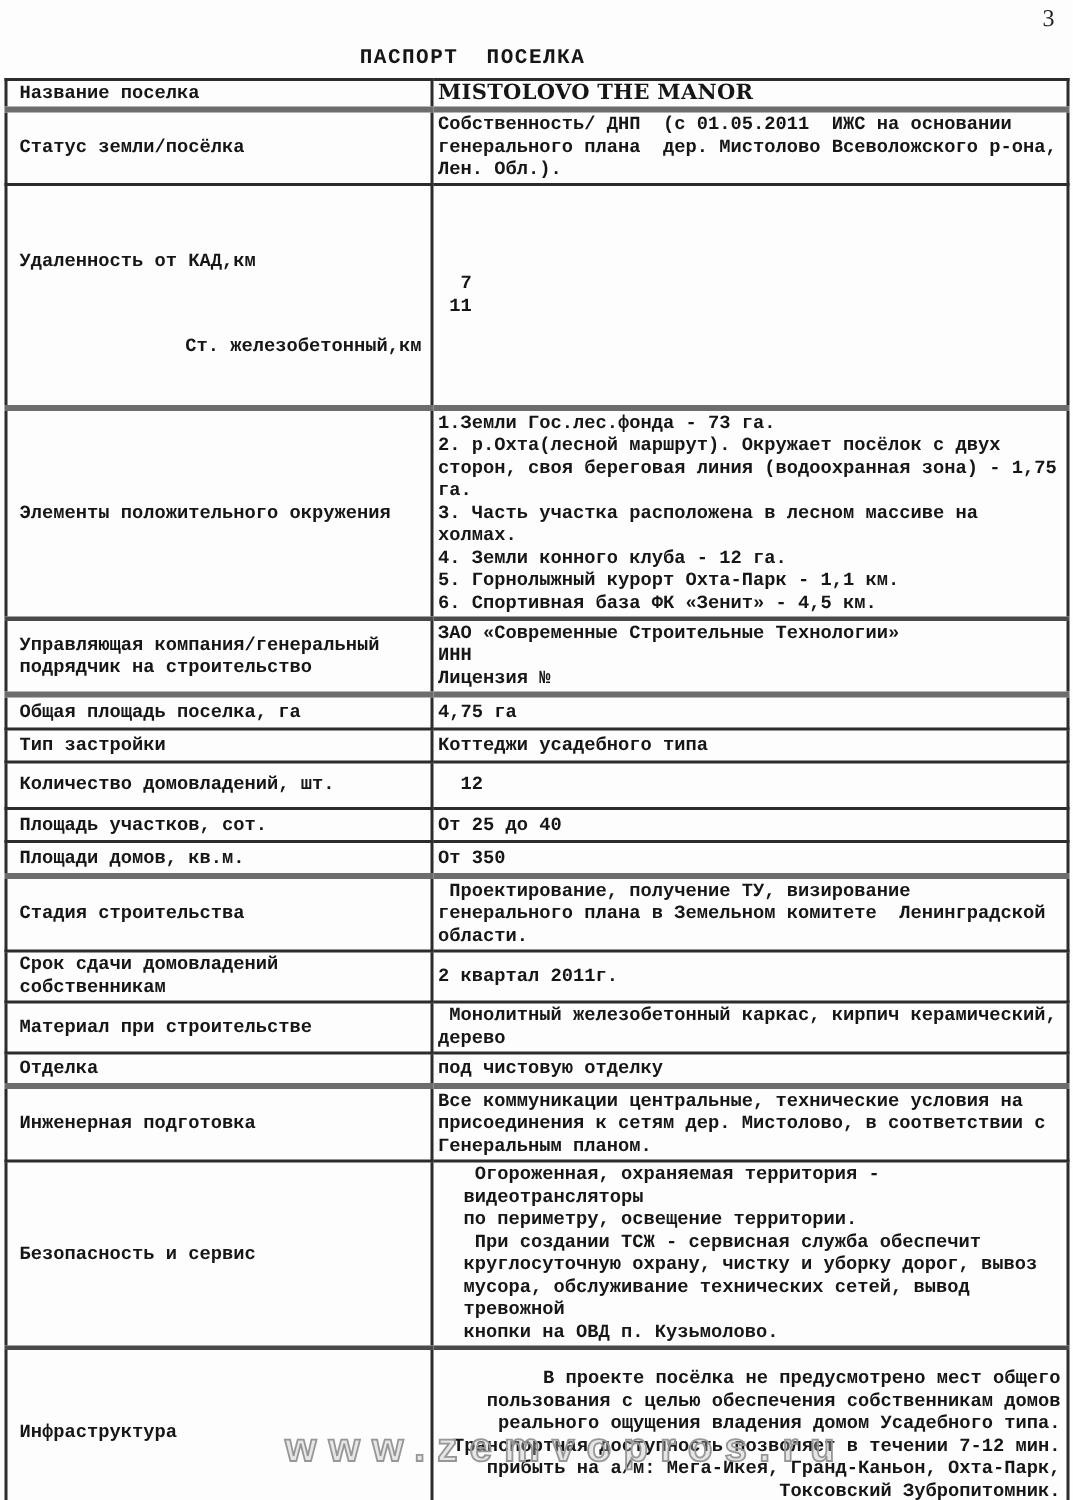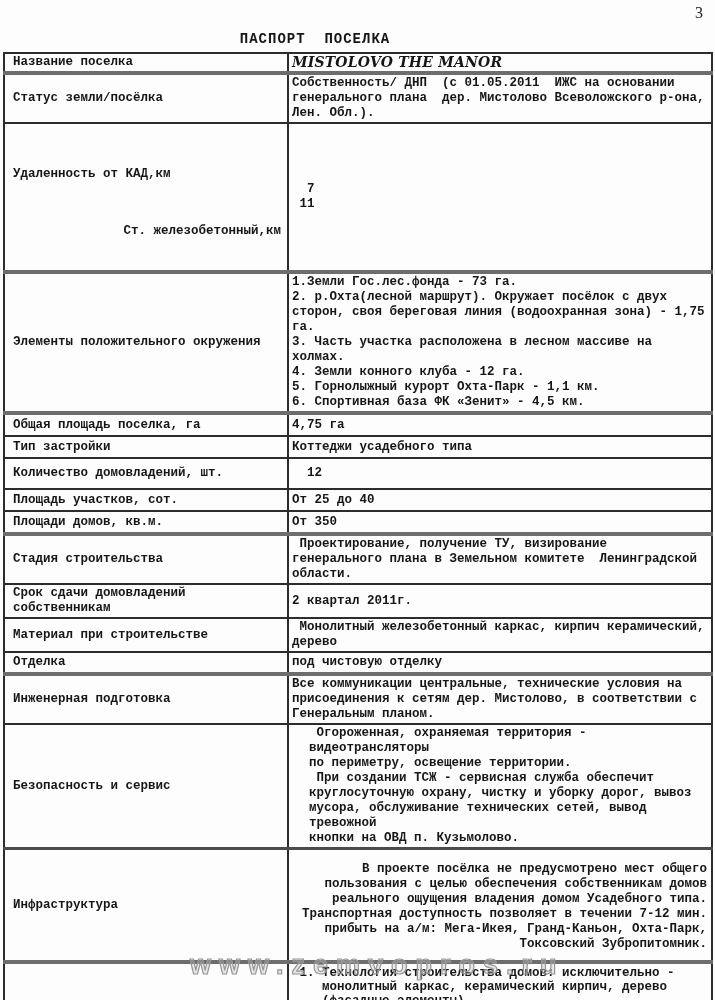--- a/index.html
+++ b/index.html
@@ -52,21 +52,21 @@
   tr.r1 td{padding-top:1px;padding-bottom:1px;}
   tr.r6 td,tr.r7 td,tr.r9 td,tr.r10 td{padding-top:2.5px;padding-bottom:2.5px;}
   tr.r8 td{padding-top:7px;padding-bottom:7px;}
   tr.r14 td{padding-top:2px;padding-bottom:2px;}
   tr.r16 td.value{padding-top:1px;padding-bottom:1px;padding-left:20px;}
   tr.r17 td.value{padding-top:12px;padding-bottom:8px;text-align:right;}
   tr.r18 td.value{line-height:14px;padding-top:2px;padding-bottom:2px;}
 
   .brand{
     font-family:"DejaVu Serif","Liberation Serif",serif;
-    font-weight:bold;font-size:14px;letter-spacing:0.2px;font-style:italic;
+    font-weight:bold;font-size:14px;letter-spacing:0.2px;
   }
   .label-line{white-space:pre;margin-top:12px;}
   .label-line.right{text-align:right;padding-right:2px;}
 
   .watermark{
     position:absolute;top:950px;left:190px;
     font-family:"Liberation Sans","DejaVu Sans",sans-serif;
     font-weight:bold;
     font-size:27px;
     letter-spacing:8px;
@@ -109,20 +109,27 @@
         <td class="value">1.Земли Гос.лес.фонда - 73 га.
 2. р.Охта(лесной маршрут). Окружает посёлок с двух
 сторон, своя береговая линия (водоохранная зона) - 1,75
 га.
 3. Часть участка расположена в лесном массиве на
 холмах.
 4. Земли конного клуба - 12 га.
 5. Горнолыжный курорт Охта-Парк - 1,1 км.
 6. Спортивная база ФК «Зенит» - 4,5 км.</td>
       </tr>
+      <tr class="r5 bt-med">
+        <td class="label">Управляющая компания/генеральный
+подрядчик на строительство</td>
+        <td class="value">ЗАО «Современные Строительные Технологии»
+ИНН
+Лицензия №</td>
+      </tr>
       <tr class="r6 bt-thick">
         <td class="label">Общая площадь поселка, га</td>
         <td class="value">4,75 га</td>
       </tr>
       <tr class="r7">
         <td class="label">Тип застройки</td>
         <td class="value">Коттеджи усадебного типа</td>
       </tr>
       <tr class="r8">
         <td class="label">Количество домовладений, шт.</td>

